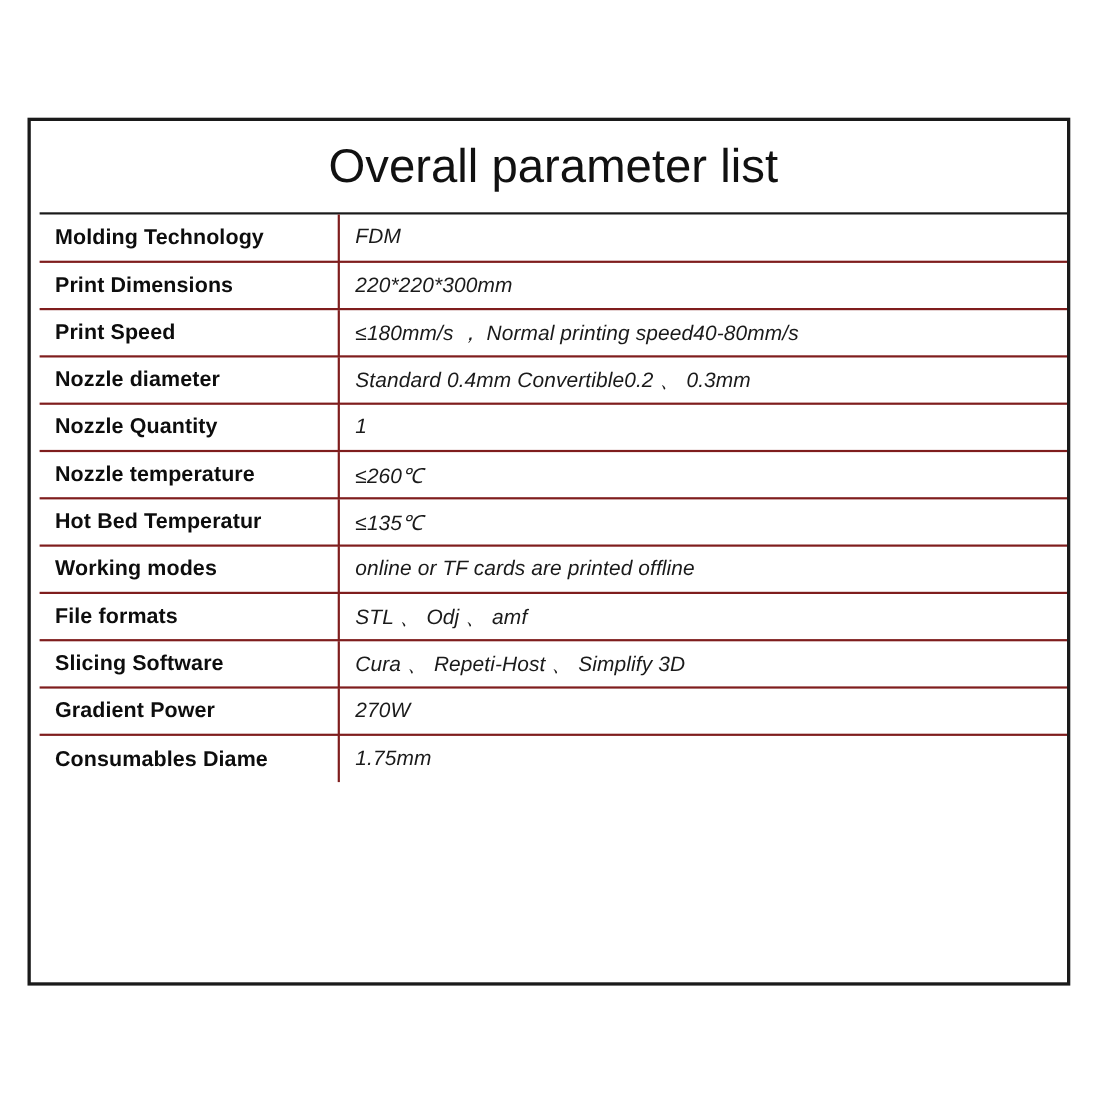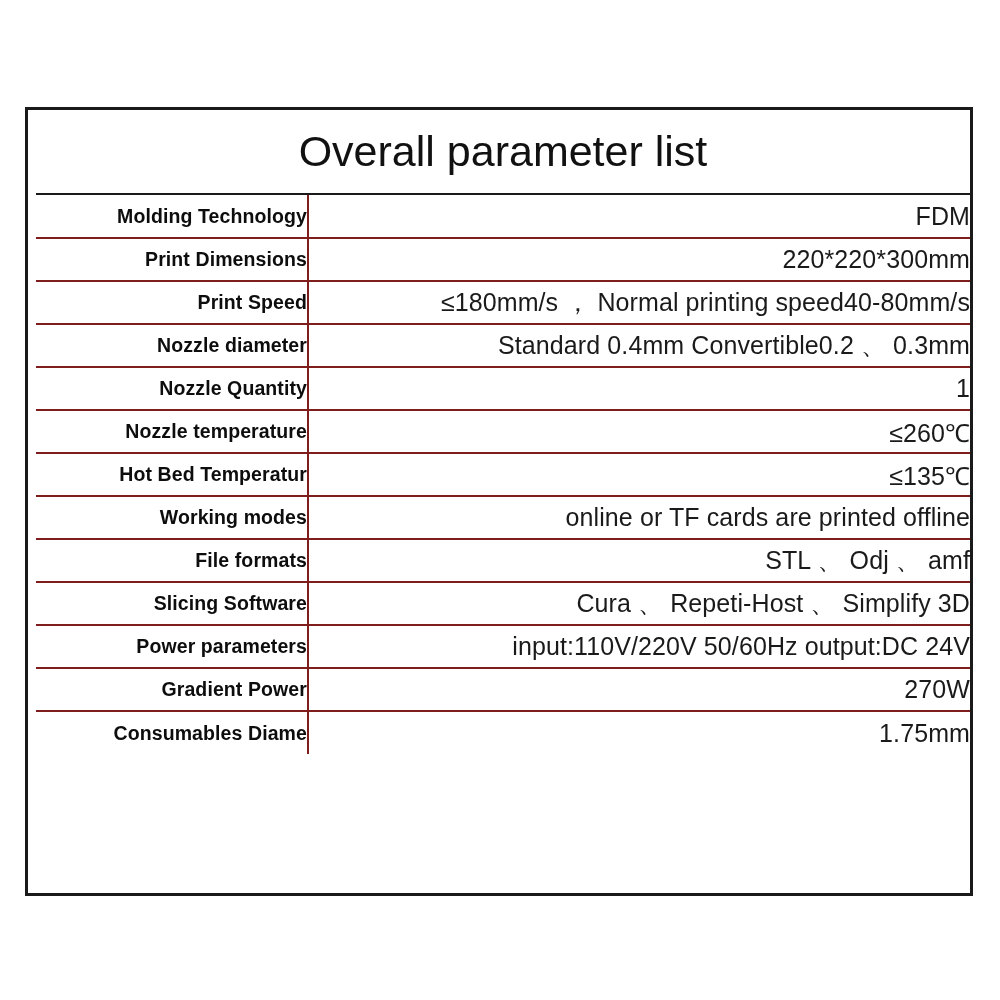--- a/index.html
+++ b/index.html
@@ -44,21 +44,20 @@
     font-weight: 400;
     letter-spacing: 0px;
     color: #111111;
     white-space: nowrap;
     line-height: 1;
   }
   table.spec-table {
     border-collapse: collapse;
     width: 100%;
     table-layout: fixed;
-    text-align: right;
   }
   table.spec-table tr {
     height: 43px;
   }
   table.spec-table td {
     border: 2px solid #7f1d1d;
     padding: 0 0 0 14px;
     vertical-align: middle;
     box-sizing: border-box;
     height: 43px;
@@ -66,24 +65,25 @@
     white-space: nowrap;
   }
   table.spec-table td.label {
     width: 272px;
     font-size: 19.5px;
     font-weight: bold;
     color: #0d0d0d;
     letter-spacing: 0.1px;
   }
   table.spec-table td.value {
-    font-size: 25px;
+    font-size: 19px;
     font-weight: normal;
     color: #1a1a1a;
     letter-spacing: 0.1px;
+    font-style: italic;
   }
   
   table.spec-table tr td:first-child { border-left: none; }
   table.spec-table tr td:last-child { border-right: none; }
   table.spec-table tr:first-child td { border-top: none; }
   table.spec-table tr:last-child td { border-bottom: none; }
 </style>
 </head>
 <body>
 
@@ -130,24 +130,20 @@
         </tr>
         <tr>
           <td class="label">File formats</td>
           <td class="value">STL 、 Odj 、 amf</td>
         </tr>
         <tr>
           <td class="label">Slicing Software</td>
           <td class="value">Cura 、  Repeti-Host 、   Simplify 3D</td>
         </tr>
         <tr>
-          <td class="label">Power parameters</td>
-          <td class="value"> input:110V/220V    50/60Hz   output:DC 24V</td>
-        </tr>
-        <tr>
           <td class="label">Gradient Power</td>
           <td class="value">270W</td>
         </tr>
         <tr>
           <td class="label">Consumables Diame</td>
           <td class="value">1.75mm</td>
         </tr>
       </tbody>
     </table>
 

